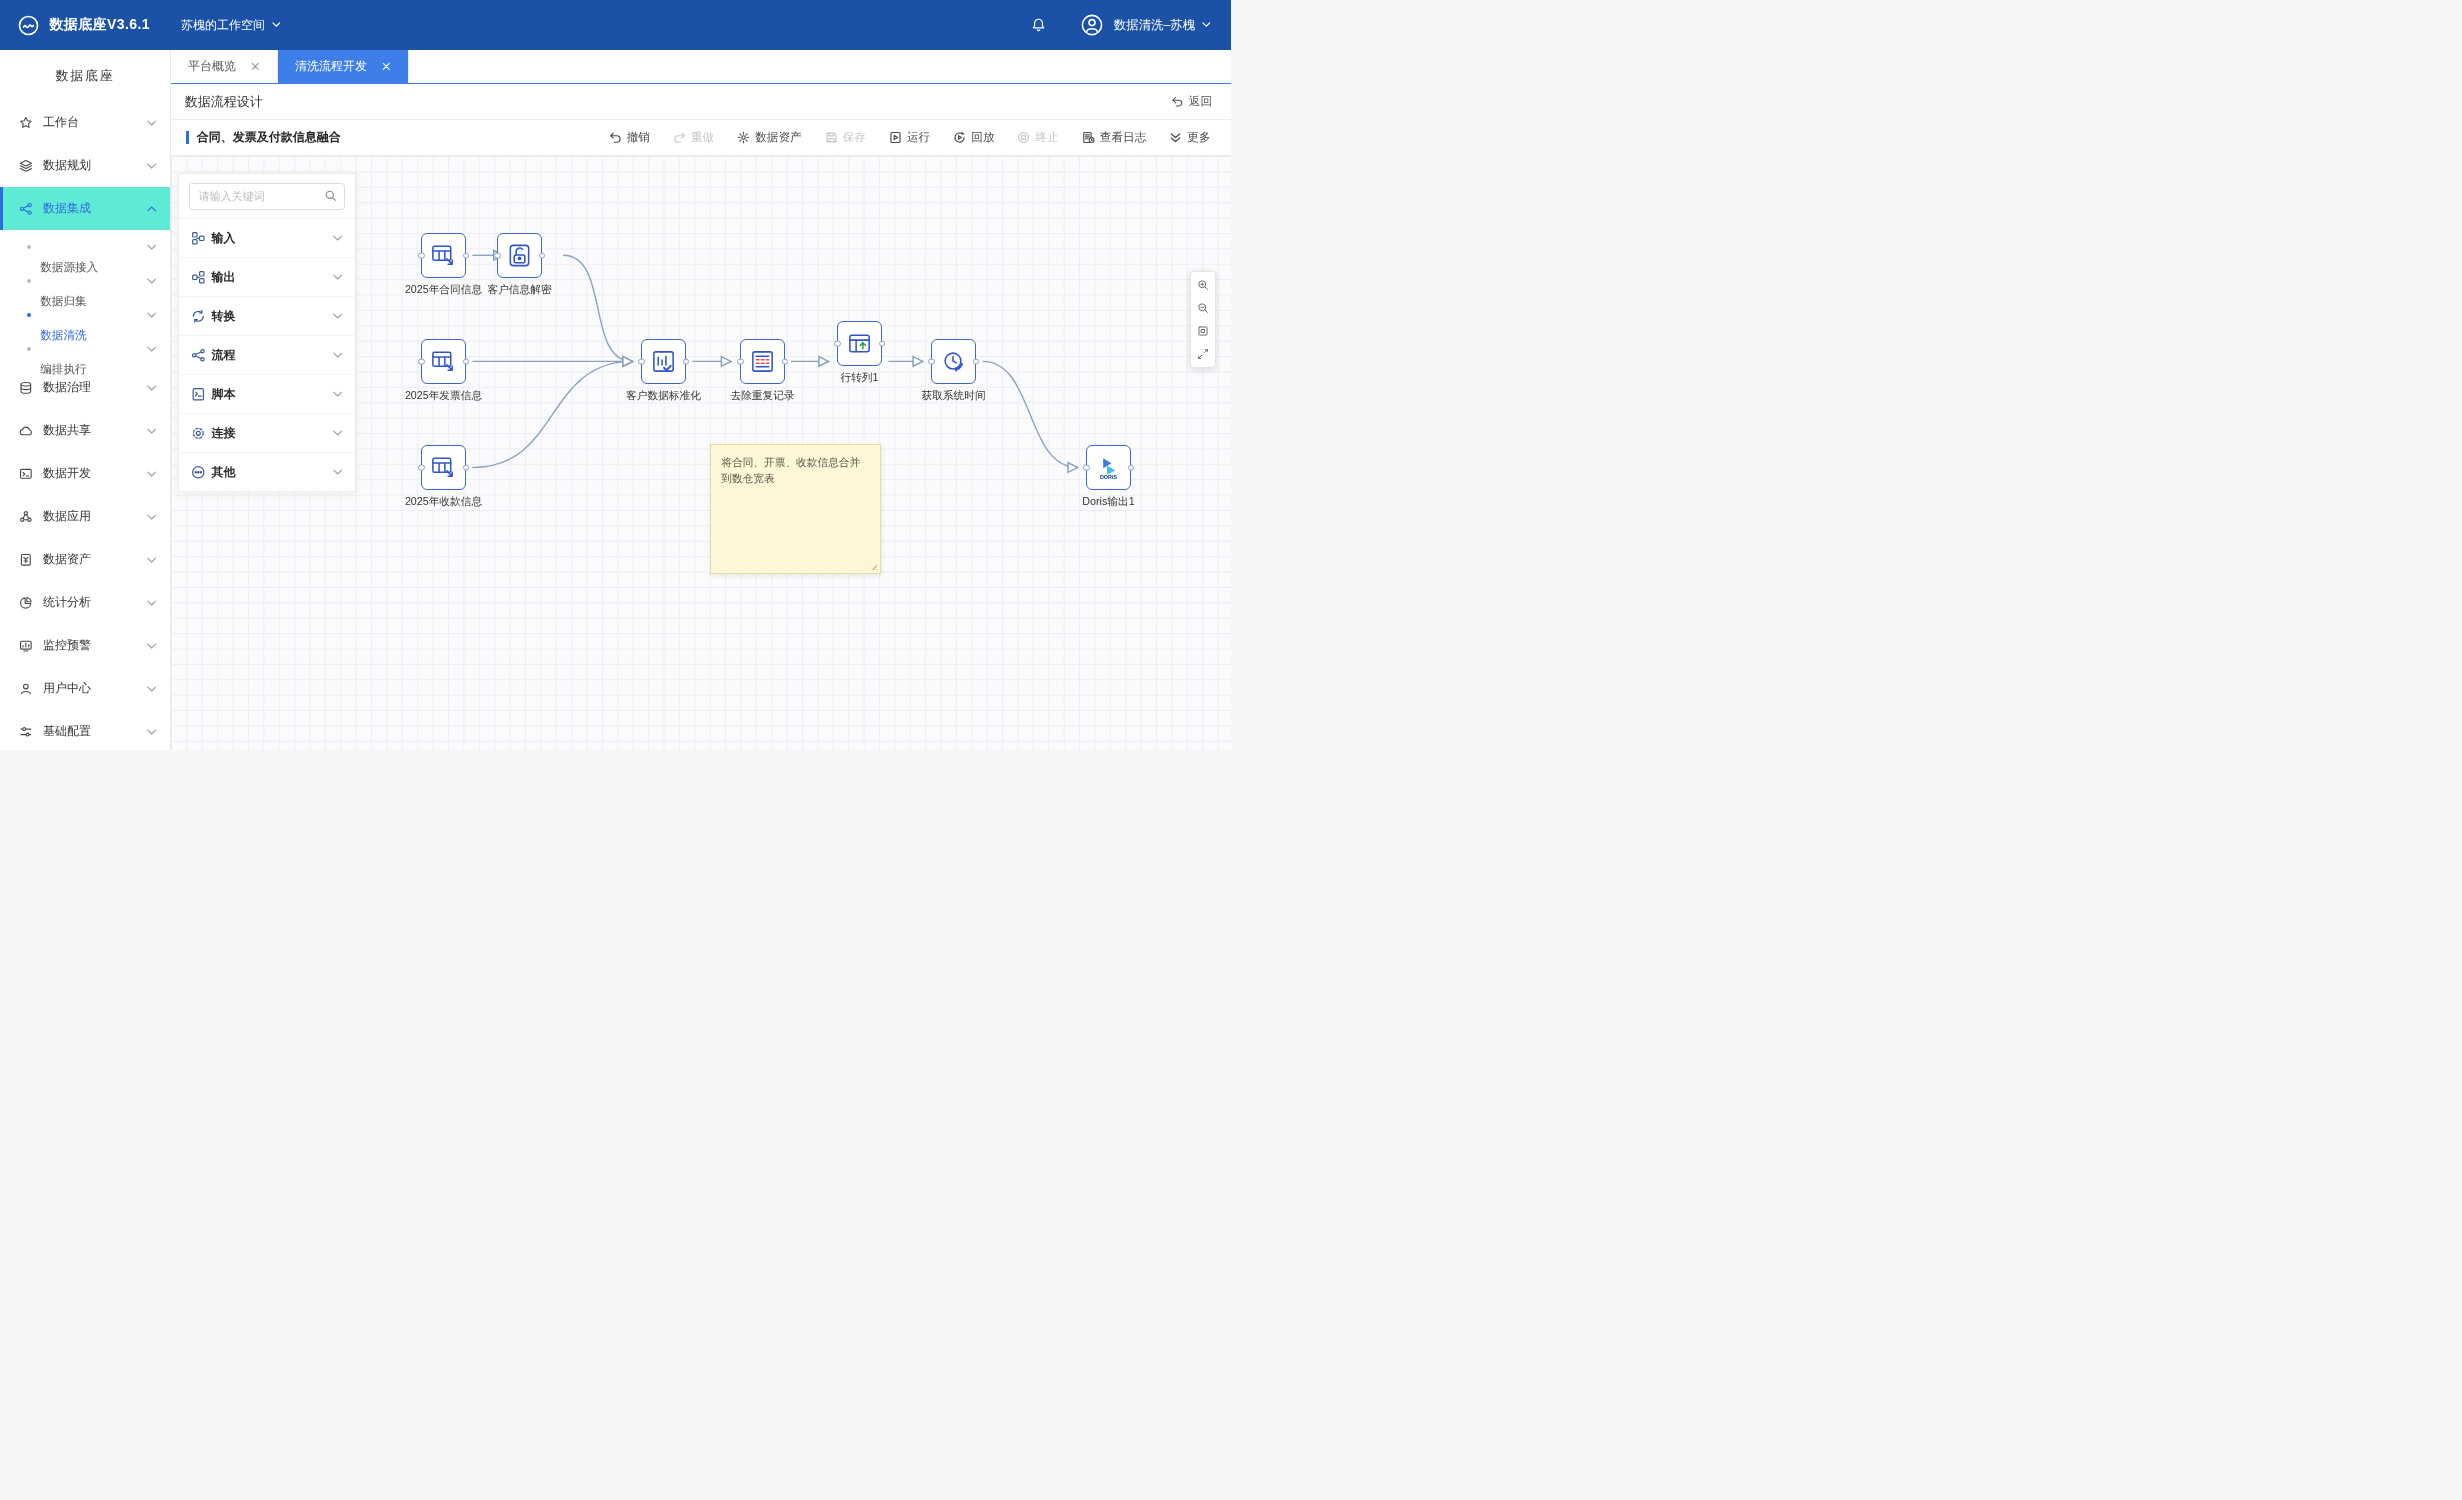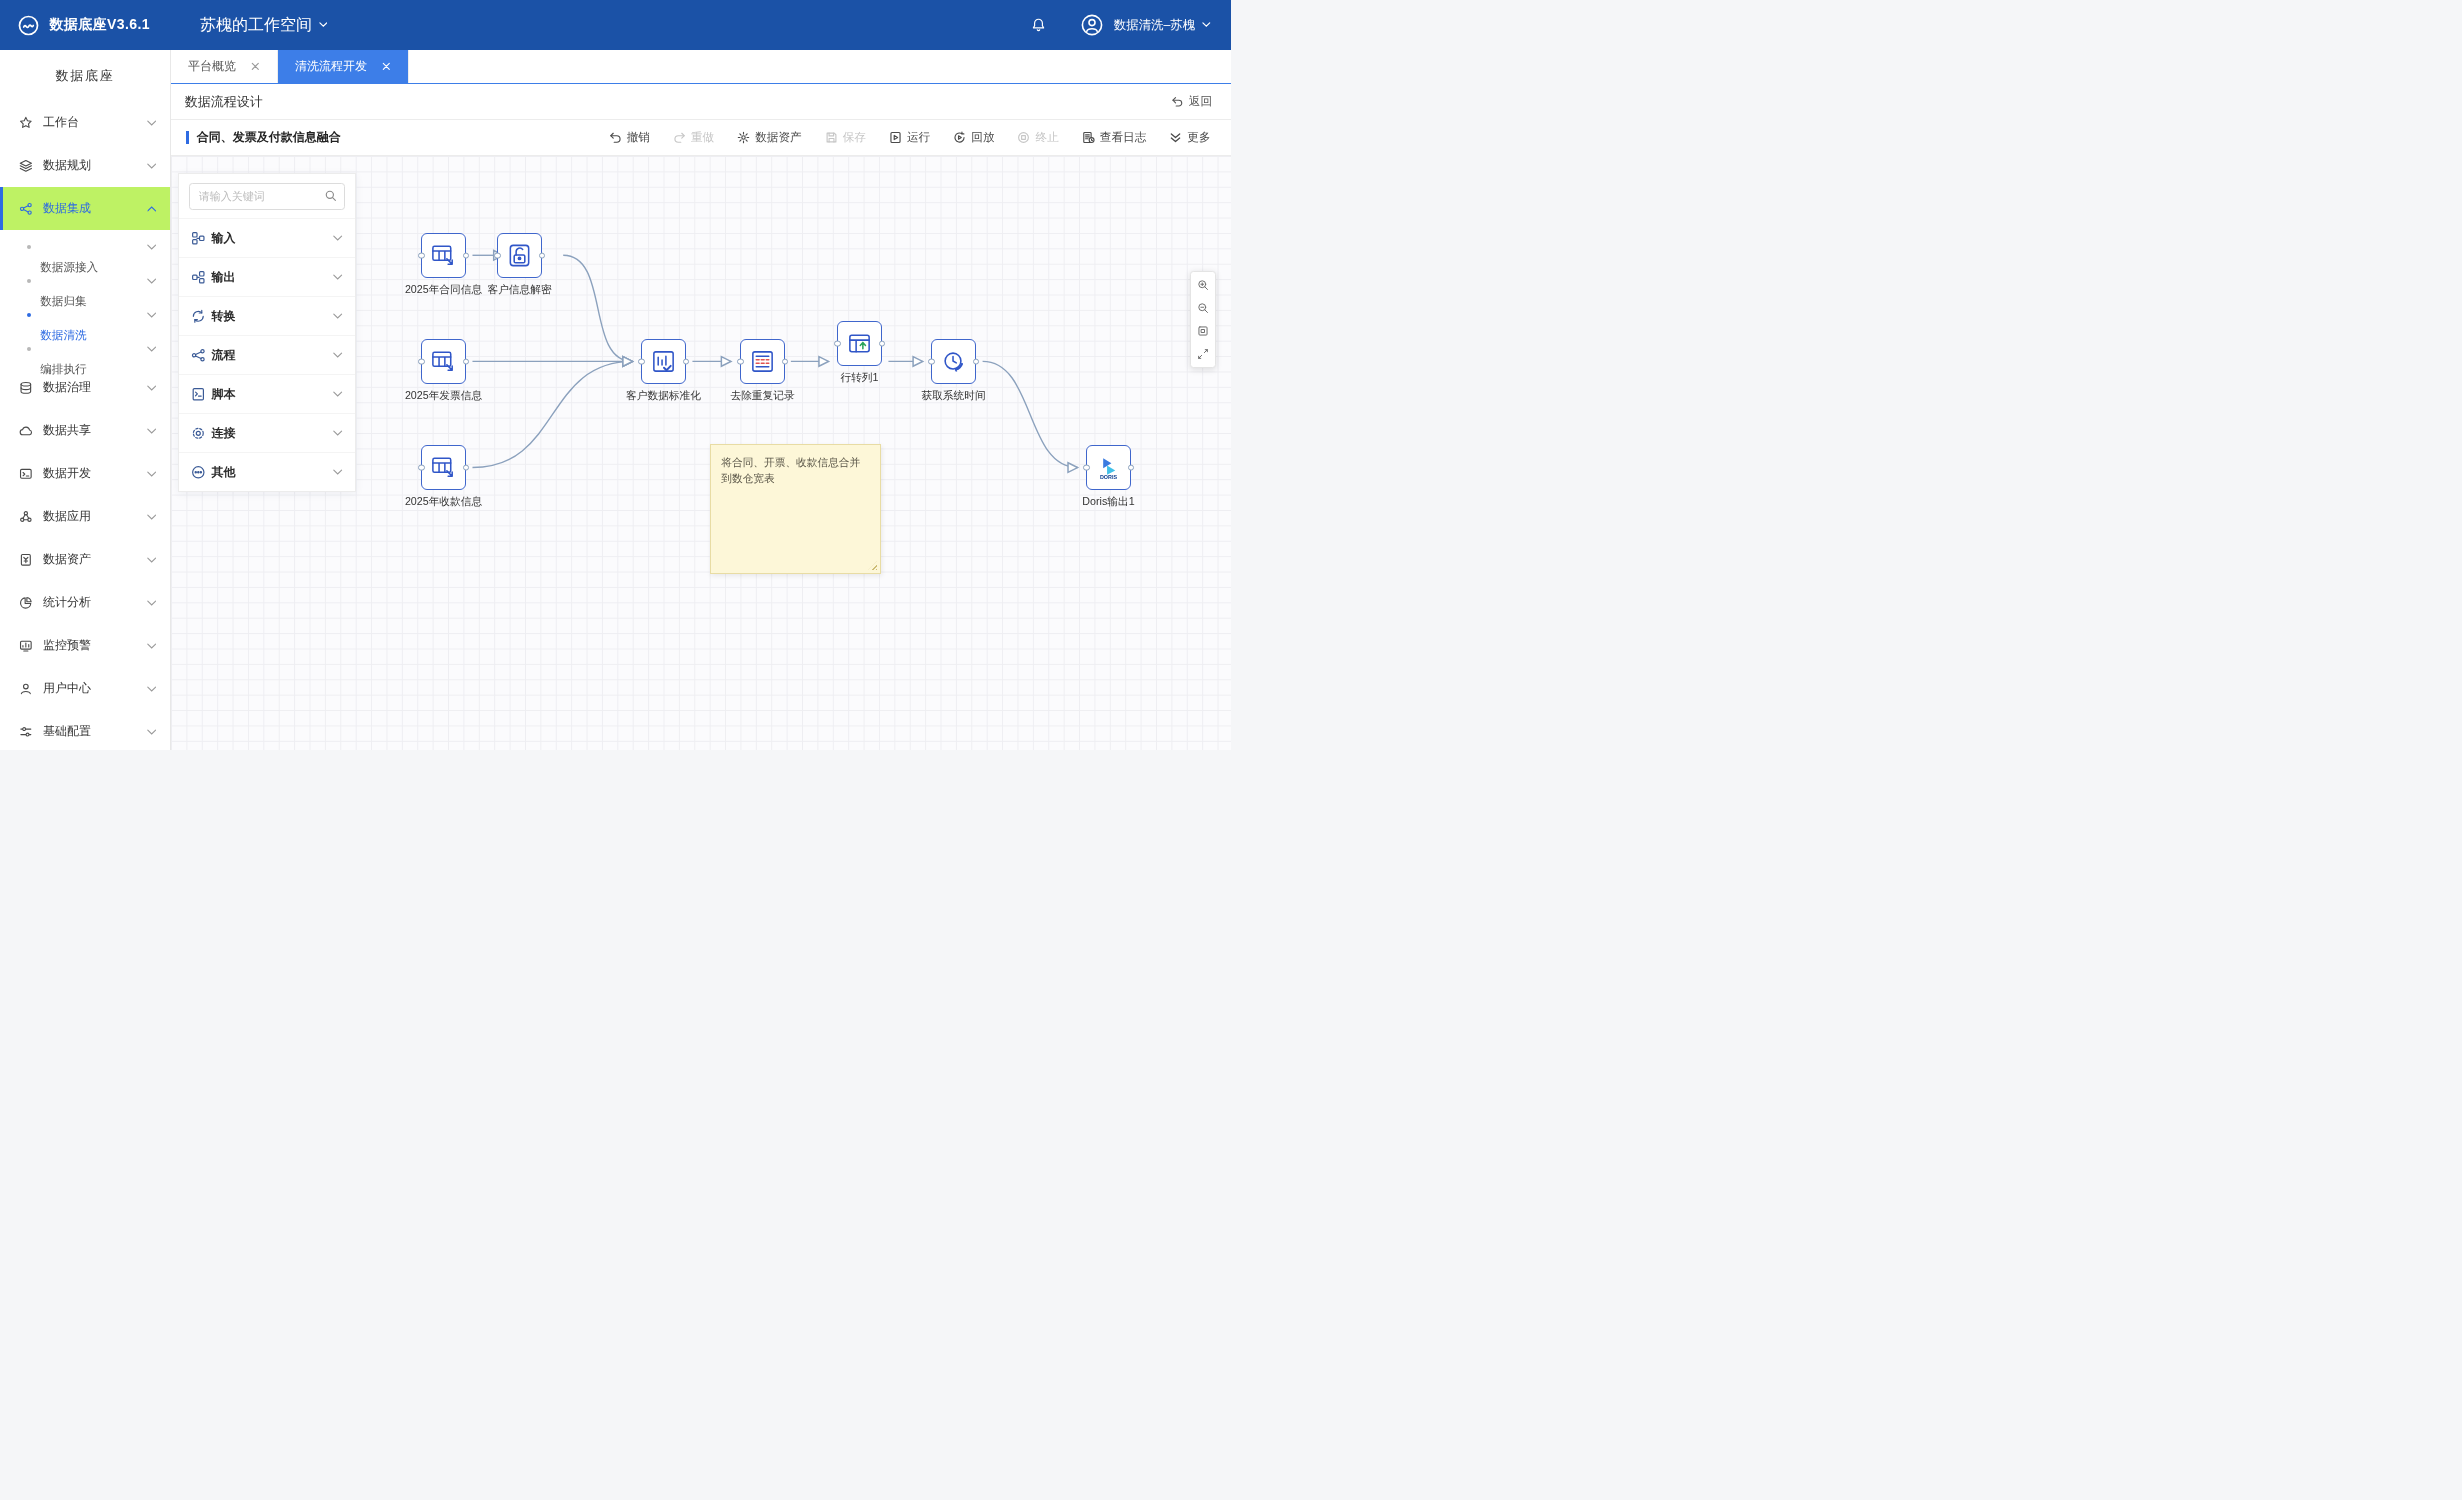--- a/index.html
+++ b/index.html
@@ -5,35 +5,35 @@
   *{margin:0;padding:0;box-sizing:border-box;}
   html,body{width:1231px;height:750px;}
   body{font-family:"Liberation Sans","DejaVu Sans",sans-serif;overflow:hidden;background:#f5f6f8;color:#333;position:relative;}
   svg{display:block;}
   [data-icon] svg,.s-icon svg,.chev svg,.t-icon svg,.c-icon svg,.glyph svg,.tab-close svg,.z-ic svg,.b-ic svg,.s-ic svg{width:100%;height:100%;}
 
   
   header{position:absolute;left:0;top:0;width:100%;height:50px;background:#1b52a7;display:flex;align-items:center;color:#fff;padding:0 20.5px 0 17px;z-index:30;}
   .logo{width:23px;height:23px;margin-right:9.4px;}
   .app-title{font-size:14px;font-weight:700;letter-spacing:0.4px;}
-  .workspace{margin-left:50px;display:flex;align-items:center;gap:6.8px;font-size:16px;cursor:pointer;}
+  .workspace{margin-left:31px;display:flex;align-items:center;gap:6.8px;font-size:12px;cursor:pointer;}
   .workspace .caret,.user .caret{width:8.6px;height:5.1px;display:inline-block;}
   .hdr-spacer{flex:1;}
   .bell{width:17px;height:18px;margin-right:33px;cursor:pointer;}
   .avatar{width:24px;height:24px;margin-right:9.4px;cursor:pointer;}
   .user{display:flex;align-items:center;gap:6.8px;font-size:12.4px;cursor:pointer;}
 
   
   aside{position:absolute;top:50px;left:0;width:171px;bottom:0;background:#fff;border-right:0.9px solid #e8e8e8;overflow:hidden;z-index:20;}
   .side-title{height:51px;display:flex;align-items:center;justify-content:center;font-size:13px;color:#333;letter-spacing:1.7px;}
   .side-item{height:43px;display:flex;align-items:center;padding:0 13.7px 0 19px;gap:10.3px;cursor:pointer;color:#333;position:relative;}
   .side-item .s-icon{width:13.7px;height:13.7px;color:#4a4a4a;flex:none;}
   .side-item .s-label{flex:1;font-size:12px;}
   .chev{width:9.4px;height:6px;color:#9a9a9a;flex:none;display:inline-block;}
-  .side-item.active{background:#bef264;color:#2e6be2;}
+  .side-item.active{background:#5eead4;color:#2e6be2;}
   .side-item.active::before{content:'';position:absolute;left:0;top:0;bottom:0;width:2.6px;background:#2e6be2;}
   .side-item.active .s-icon,.side-item.active .chev{color:#2e6be2;}
   .side-item.active .chev{transform:rotate(180deg);}
   .side-sub{height:34px;display:flex;align-items:center;padding:0 13.7px 0 26.5px;gap:9.4px;cursor:pointer;color:#555;}
   .side-sub .dot{width:4.3px;height:4.3px;border-radius:50%;background:#b8b8b8;flex:none;}
   .side-sub .s-label{flex:1;font-size:11.6px;margin-top:40px;}
   .side-sub.active{color:#2e6be2;}
   .side-sub.active .dot{background:#2e6be2;}
 
   

